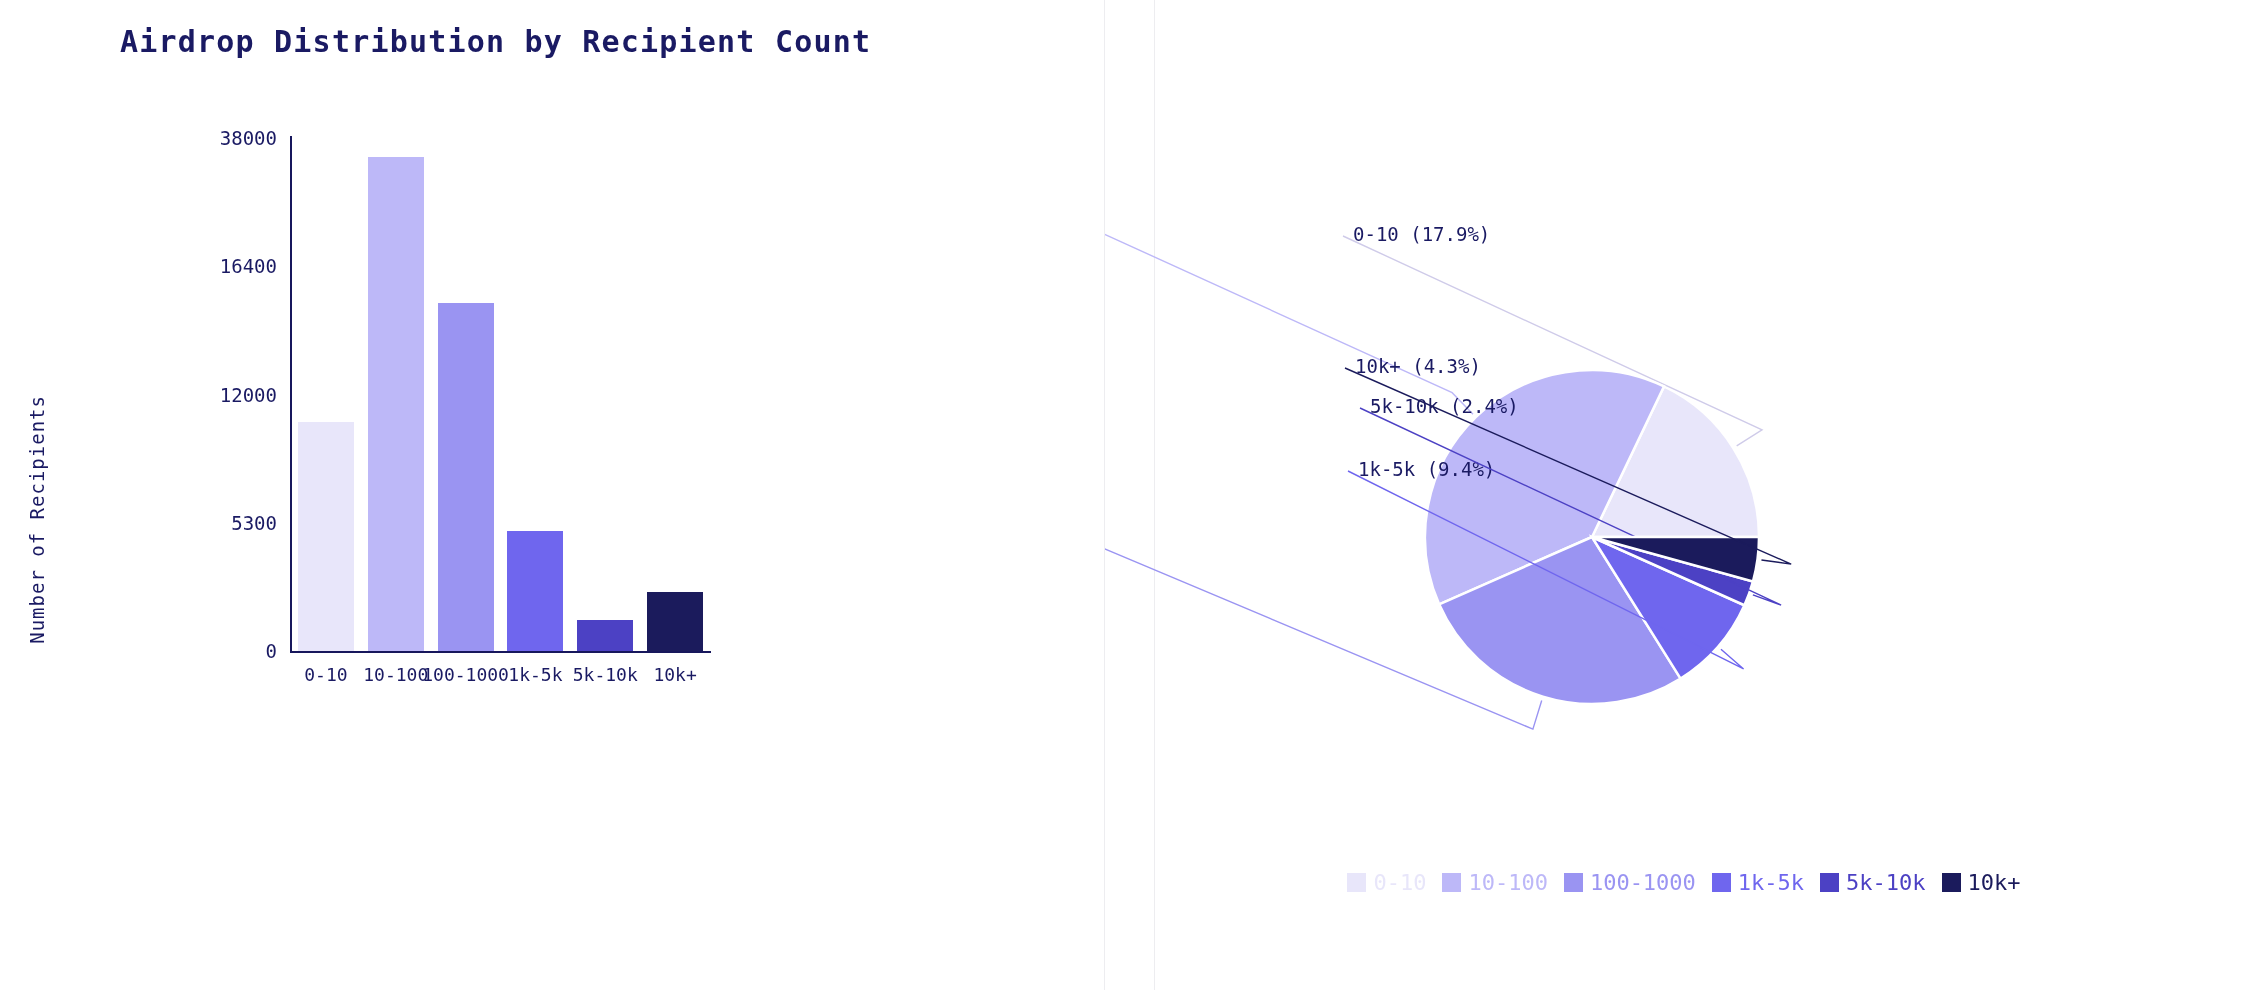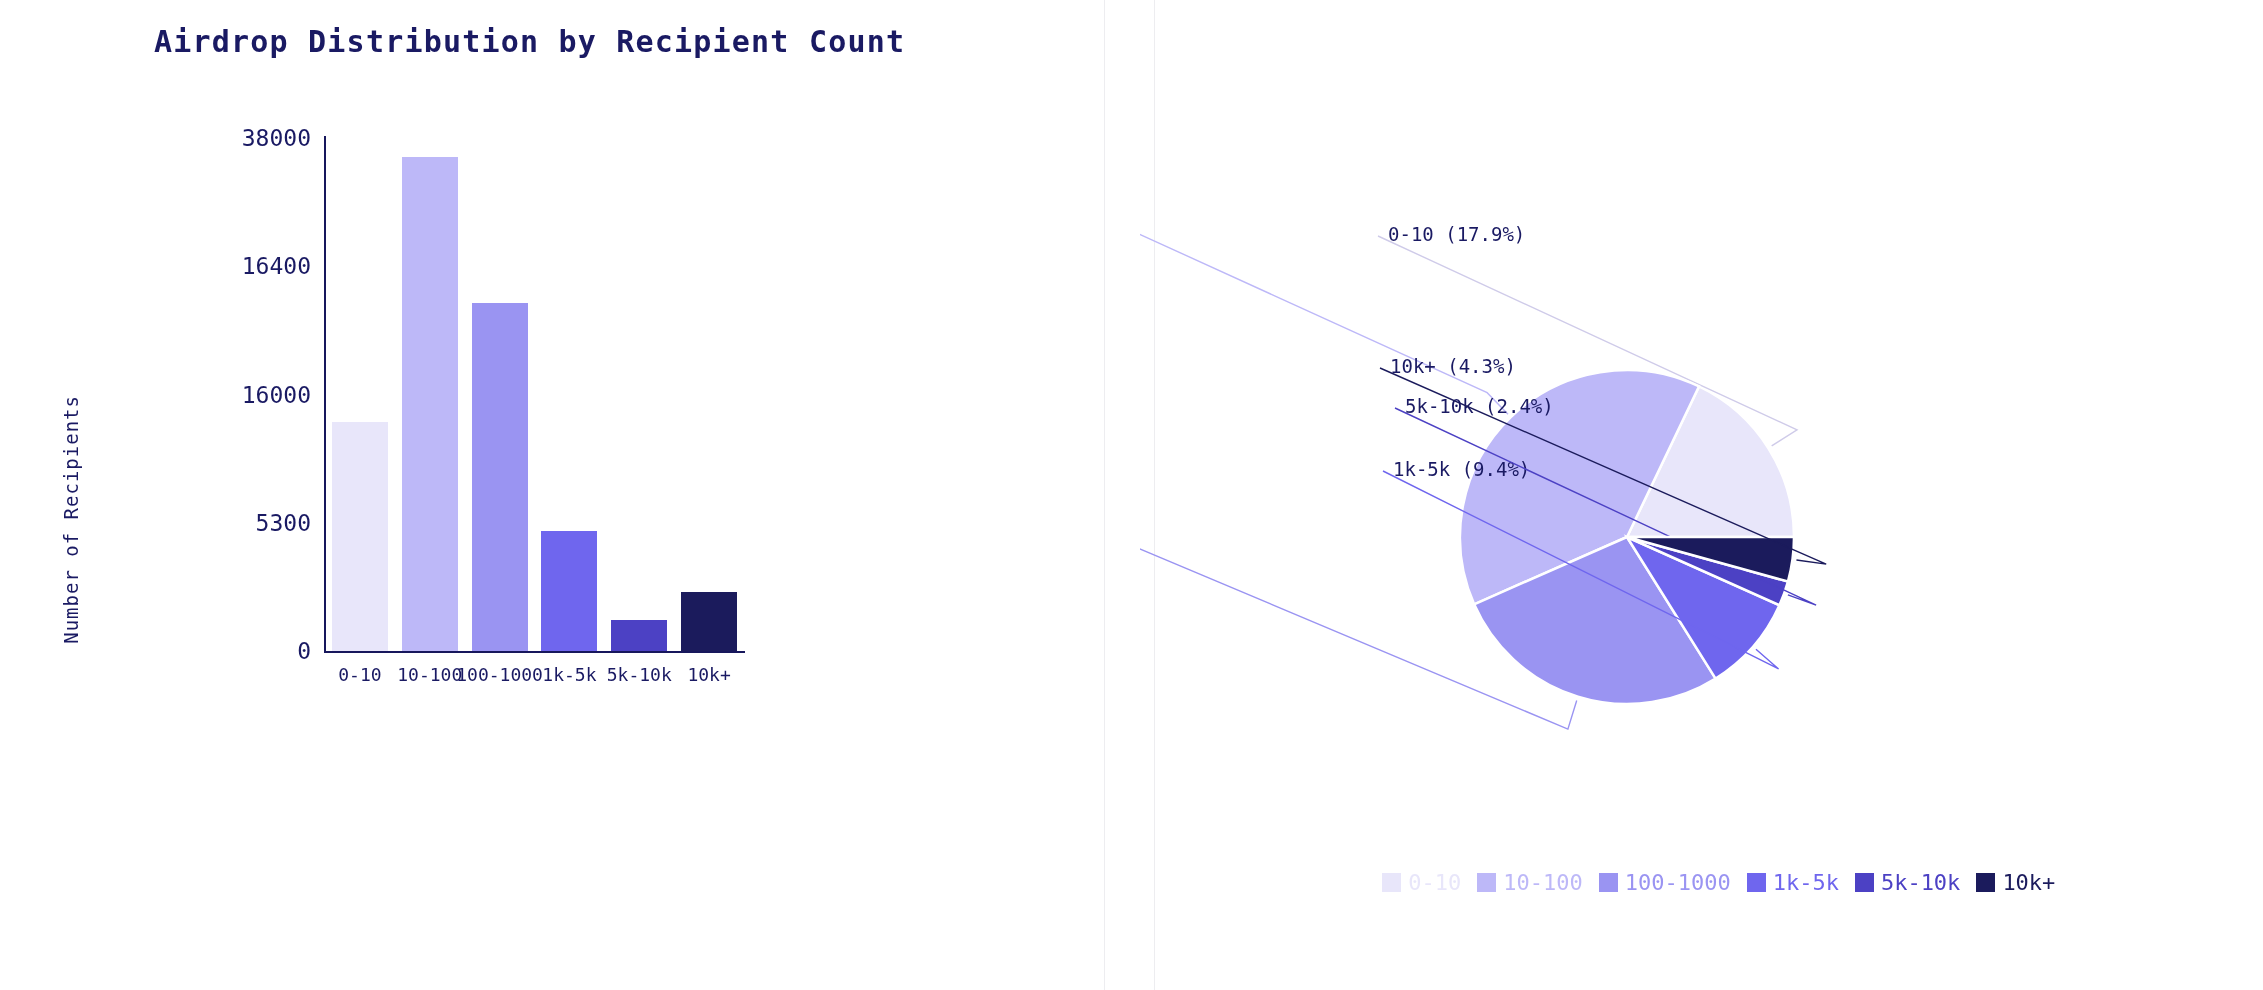--- a/index.html
+++ b/index.html
@@ -19,21 +19,20 @@
     height: 990px;
     display: flex;
     flex-direction: row;
     position: relative;
     background: #ffffff;
   }
   .panel {
     position: relative;
     height: 990px;
     box-sizing: border-box;
-    margin-left: 34px;
   }
   .panel-bar { width: 1105px; }
   .panel-pie { width: 1158px; }
 
   .divider {
     position: absolute;
     top: 0;
     width: 1px;
     height: 990px;
     background: #ededf0;
@@ -75,21 +74,21 @@
     top: 651px;
     width: 421px;
     height: 2px;
     background: #17175c;
   }
   .ytick {
     position: absolute;
     right: 100%;
     transform: translateY(-50%);
     padding-right: 14px;
-    font-size: 23px;
+    font-size: 19px;
     color: #1a1a63;
     white-space: nowrap;
     font-family: "DejaVu Sans Mono", "Liberation Mono", monospace;
   }
   .bar {
     position: absolute;
     bottom: 0;
   }
   .xtick {
     position: absolute;
@@ -172,21 +171,21 @@
 
     <div class="axis-title-y">Number of Recipients</div>
 
     <div class="axis-y-line"></div>
     <div class="axis-x-line"></div>
 
     <div class="bar-plot" id="bar-plot">
 
     <div class="ytick" style="top: 513px;">0</div>
         <div class="ytick" style="top: 384.75px;">5300</div>
-        <div class="ytick" style="top: 256.5px;">16000</div>
+        <div class="ytick" style="top: 256.5px;">12000</div>
         <div class="ytick" style="top: 128.25px;">16400</div>
         <div class="ytick" style="top: 0px;">38000</div>
         <div class="bar" title="0-10: 17000" style="left: 6.98333px; width: 55.8667px; height: 229.5px; background: rgb(232, 230, 250);"></div>
         <div class="bar" title="10-100: 36600" style="left: 76.8167px; width: 55.8667px; height: 494.1px; background: rgb(189, 184, 248);"></div>
         <div class="bar" title="100-1000: 25800" style="left: 146.65px; width: 55.8667px; height: 348.3px; background: rgb(154, 148, 242);"></div>
         <div class="bar" title="1k-5k: 8900" style="left: 216.483px; width: 55.8667px; height: 120.15px; background: rgb(111, 102, 238);"></div>
         <div class="bar" title="5k-10k: 2300" style="left: 286.317px; width: 55.8667px; height: 31.05px; background: rgb(76, 65, 196);"></div>
         <div class="bar" title="10k+: 4400" style="left: 356.15px; width: 55.8667px; height: 59.4px; background: rgb(27, 27, 92);"></div>
       </div>
 

